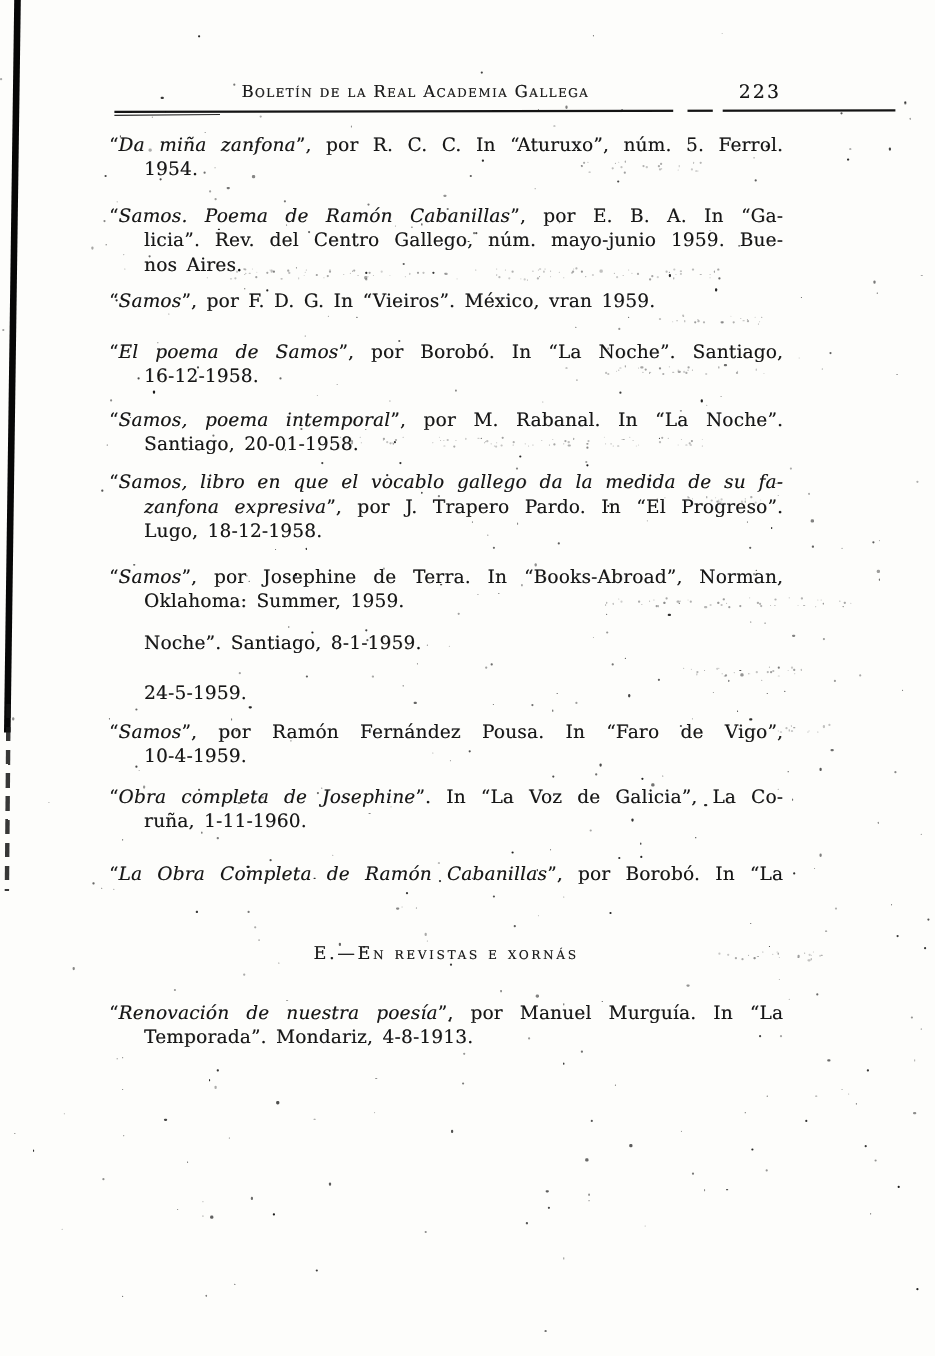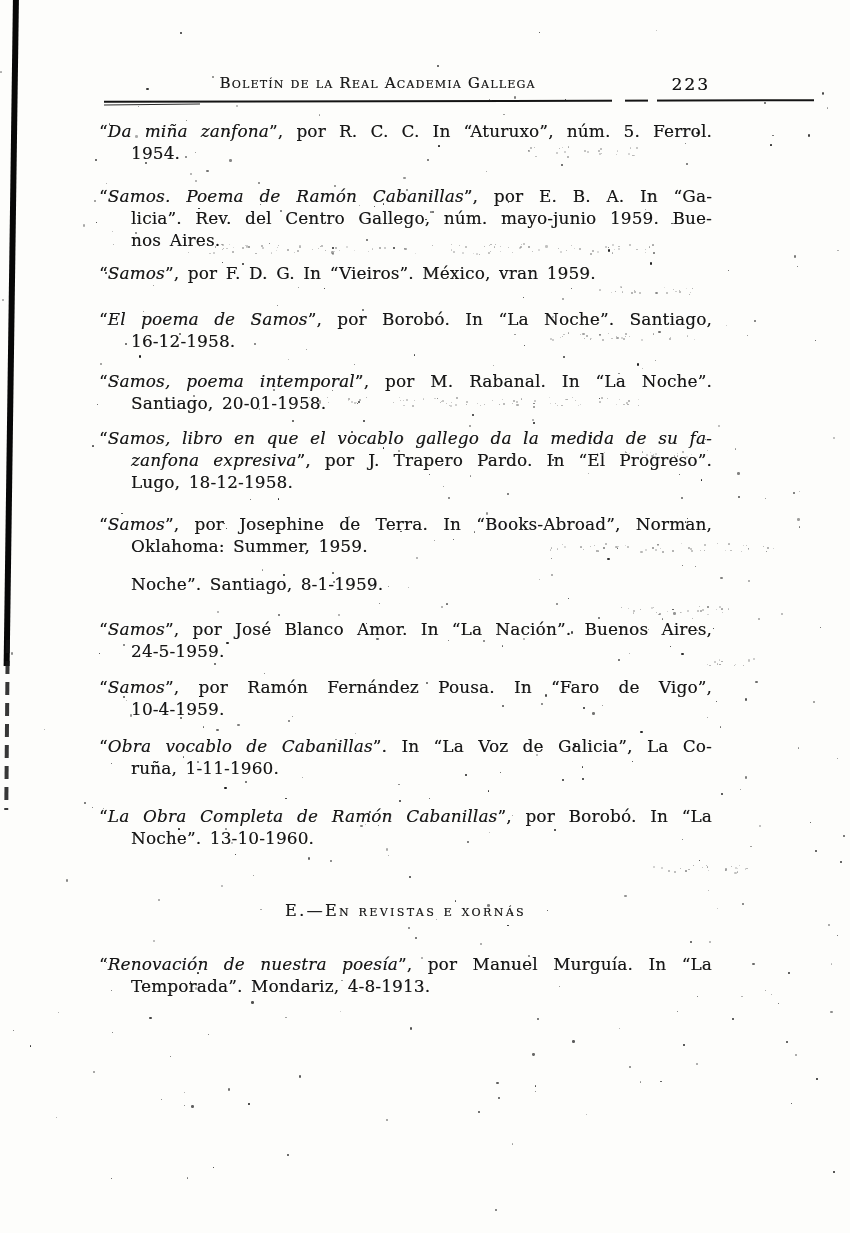--- a/index.html
+++ b/index.html
@@ -131,34 +131,32 @@
           <div class="line cont last"><span class="text-seg">Lugo, 18-12-1958.</span></div>
         </div>
         <div class="entry" style="margin-bottom: 16px;">
           <div class="line"><span class="text-seg">“</span><span class="title-seg">Samos</span><span class="text-seg">”, por Josephine de Terra. In “Books-Abroad”, Norman,</span></div>
           <div class="line cont last"><span class="text-seg">Oklahoma: Summer, 1959.</span></div>
         </div>
         <div class="entry" style="margin-bottom: 23px;">
           <div class="line cont last"><span class="text-seg">Noche”. Santiago, 8-1-1959.</span></div>
         </div>
         <div class="entry" style="margin-bottom: 14px;">
-          <div class="line"><span class="text-seg">“</span><span class="title-seg">Samos</span><span class="text-seg">”, por José Blanco Amor. In “La Nación”. Buenos Aires,</span></div>
           <div class="line cont last"><span class="text-seg">24-5-1959.</span></div>
         </div>
         <div class="entry" style="margin-bottom: 15px;">
           <div class="line"><span class="text-seg">“</span><span class="title-seg">Samos</span><span class="text-seg">”, por Ramón Fernández Pousa. In “Faro de Vigo”,</span></div>
           <div class="line cont last"><span class="text-seg">10-4-1959.</span></div>
         </div>
         <div class="entry" style="margin-bottom: 26px;">
-          <div class="line"><span class="text-seg">“</span><span class="title-seg">Obra vocablo de Cabanillas</span><span class="text-seg">”. In “La Voz de Galicia”, La Co-</span></div>
+          <div class="line"><span class="text-seg">“</span><span class="title-seg">Obra completa de Josephine</span><span class="text-seg">”. In “La Voz de Galicia”, La Co-</span></div>
           <div class="line cont last"><span class="text-seg">ruña, 1-11-1960.</span></div>
         </div>
         <div class="entry" style="margin-bottom: 0px;">
           <div class="line"><span class="text-seg">“</span><span class="title-seg">La Obra Completa de Ramón Cabanillas</span><span class="text-seg">”, por Borobó. In “La</span></div>
-          <div class="line cont last"><span class="text-seg">Noche”. 13-10-1960.</span></div>
         </div>
       </div>
     <div class="section-heading">E.—En revistas e xornás</div>
     <div>
         <div class="entry" style="margin-bottom: 18px;">
           <div class="line"><span class="text-seg">“</span><span class="title-seg">Renovación de nuestra poesía</span><span class="text-seg">”, por Manuel Murguía. In “La</span></div>
           <div class="line cont last"><span class="text-seg">Temporada”. Mondariz, 4-8-1913.</span></div>
         </div>
       </div>
   </div>

